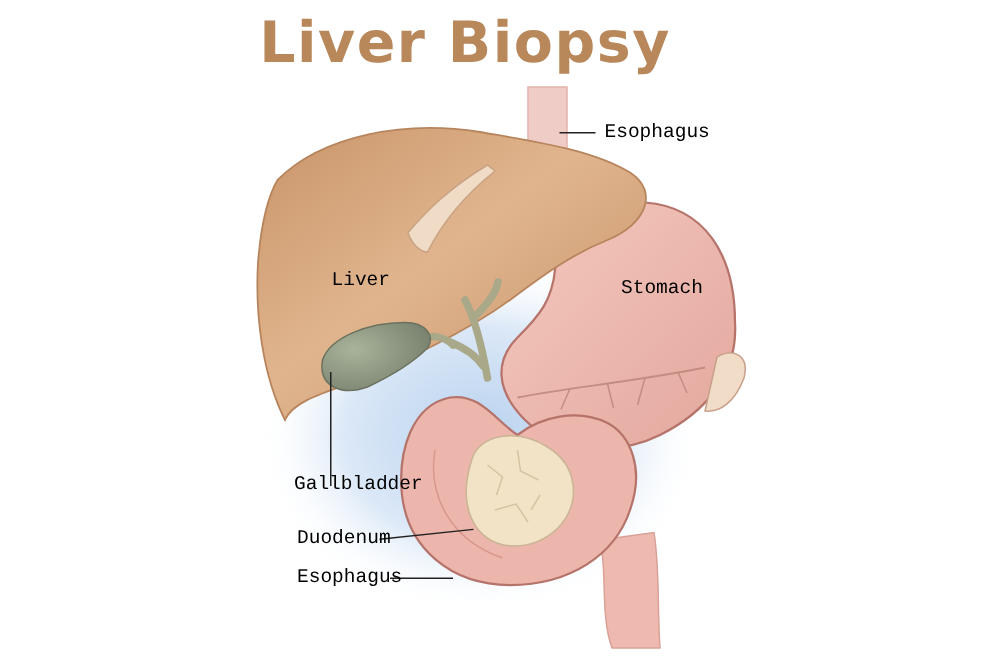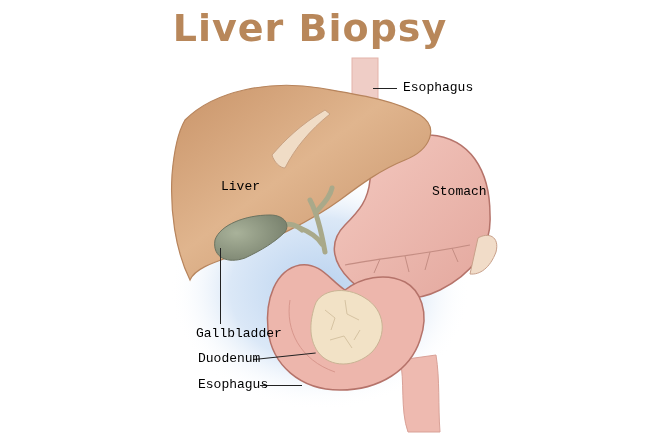--- a/index.html
+++ b/index.html
@@ -70,22 +70,22 @@
   </g>
 
   <path d="M215,240 C220,225 245,215 270,215 C285,215 290,225 285,232 C275,242 262,250 245,258 C228,264 212,258 215,240 Z" fill="url(#gbG)" stroke="#6b7360" stroke-width="1"></path>
 </svg>
 
 <div class="line" style="left:373px; top:88px; width:24px; height:1px;"></div>
 <div class="lbl" style="left:403px; top:80px;">Esophagus</div>
 
 <div class="lbl" style="left:221px; top:143px;margin-top:36px;">Liver</div>
 
-<div class="lbl" style="left:432px; top:184px;">Stomach</div>
+<div class="lbl" style="left:414px; top:184px;">Stomach</div>
 
 <div class="line" style="left:220px; top:248px; width:1px; height:76px;"></div>
-<div class="lbl" style="left:196px; top:326px;">Gallbladder</div>
+<div class="lbl" style="left:196px; top:315px;">Gallbladder</div>
 
 <div class="line" style="left:253px; top:359px; width:63px; height:1px; transform:rotate(-6deg); transform-origin:left center;"></div>
 <div class="lbl" style="left:198px; top:351px;">Duodenum</div>
 
 <div class="line" style="left:260px; top:385px; width:42px; height:1px;"></div>
 <div class="lbl" style="left:198px; top:377px;">Esophagus</div>
 
 </body></html>

